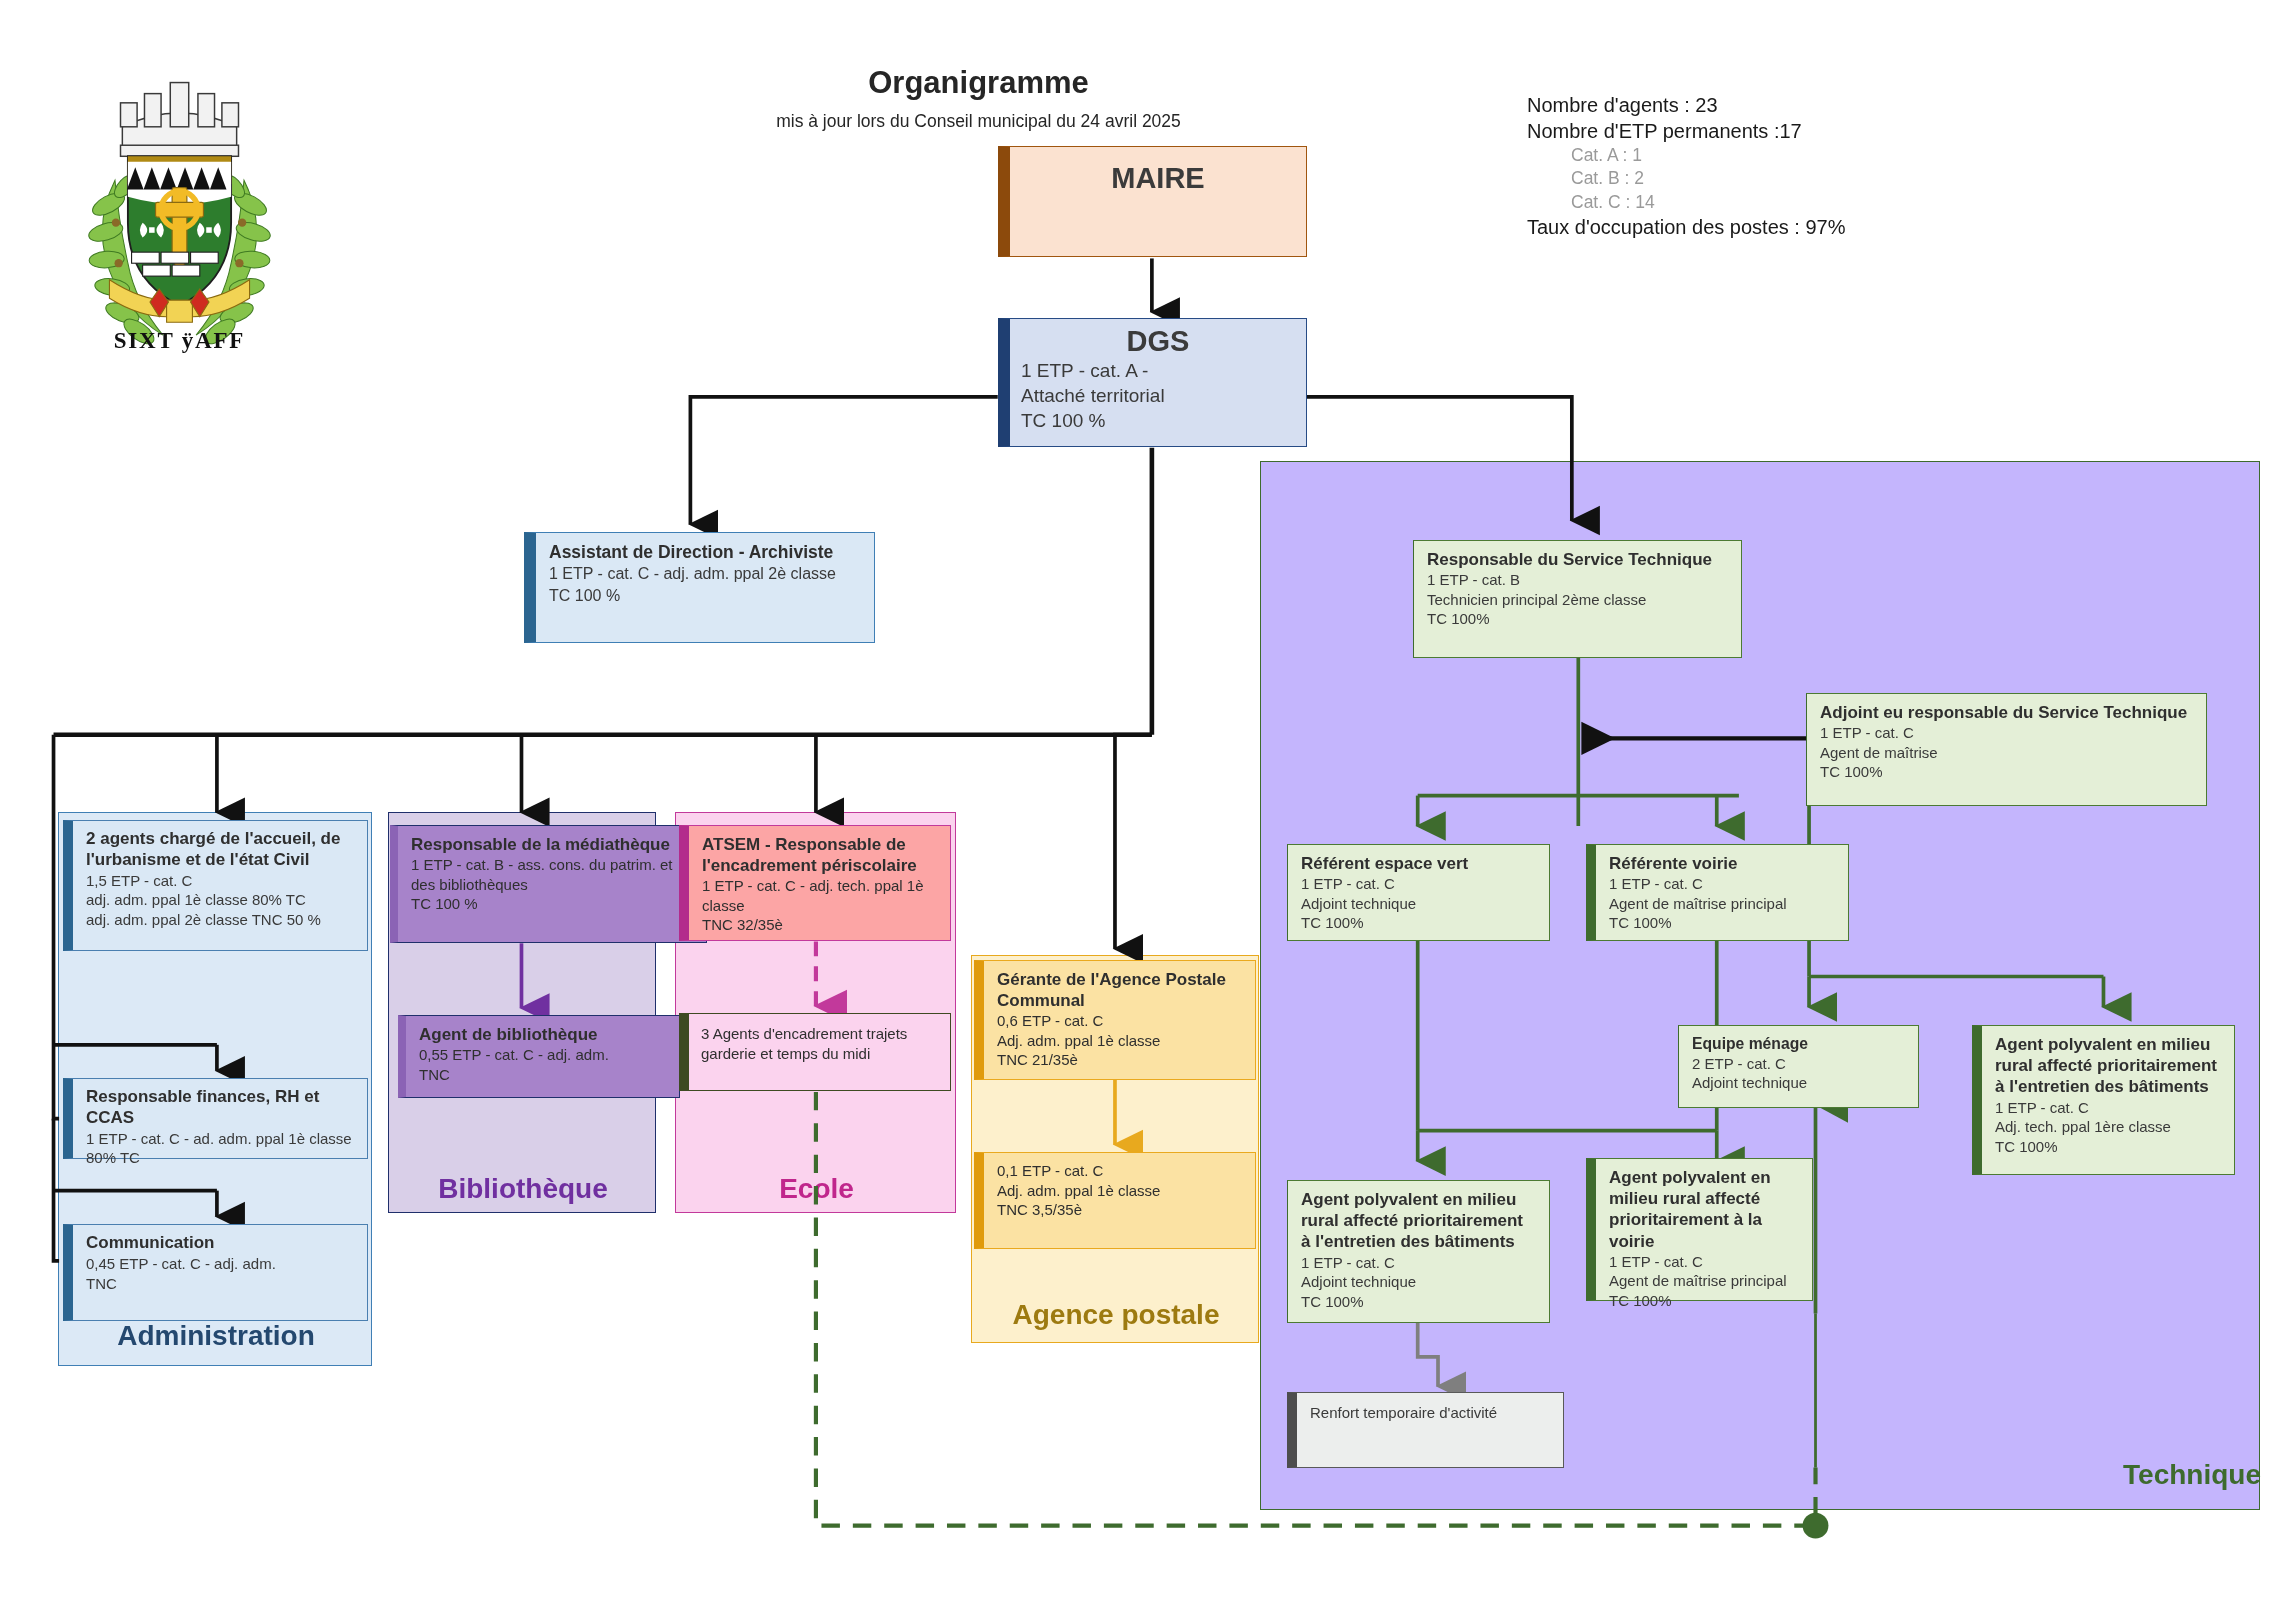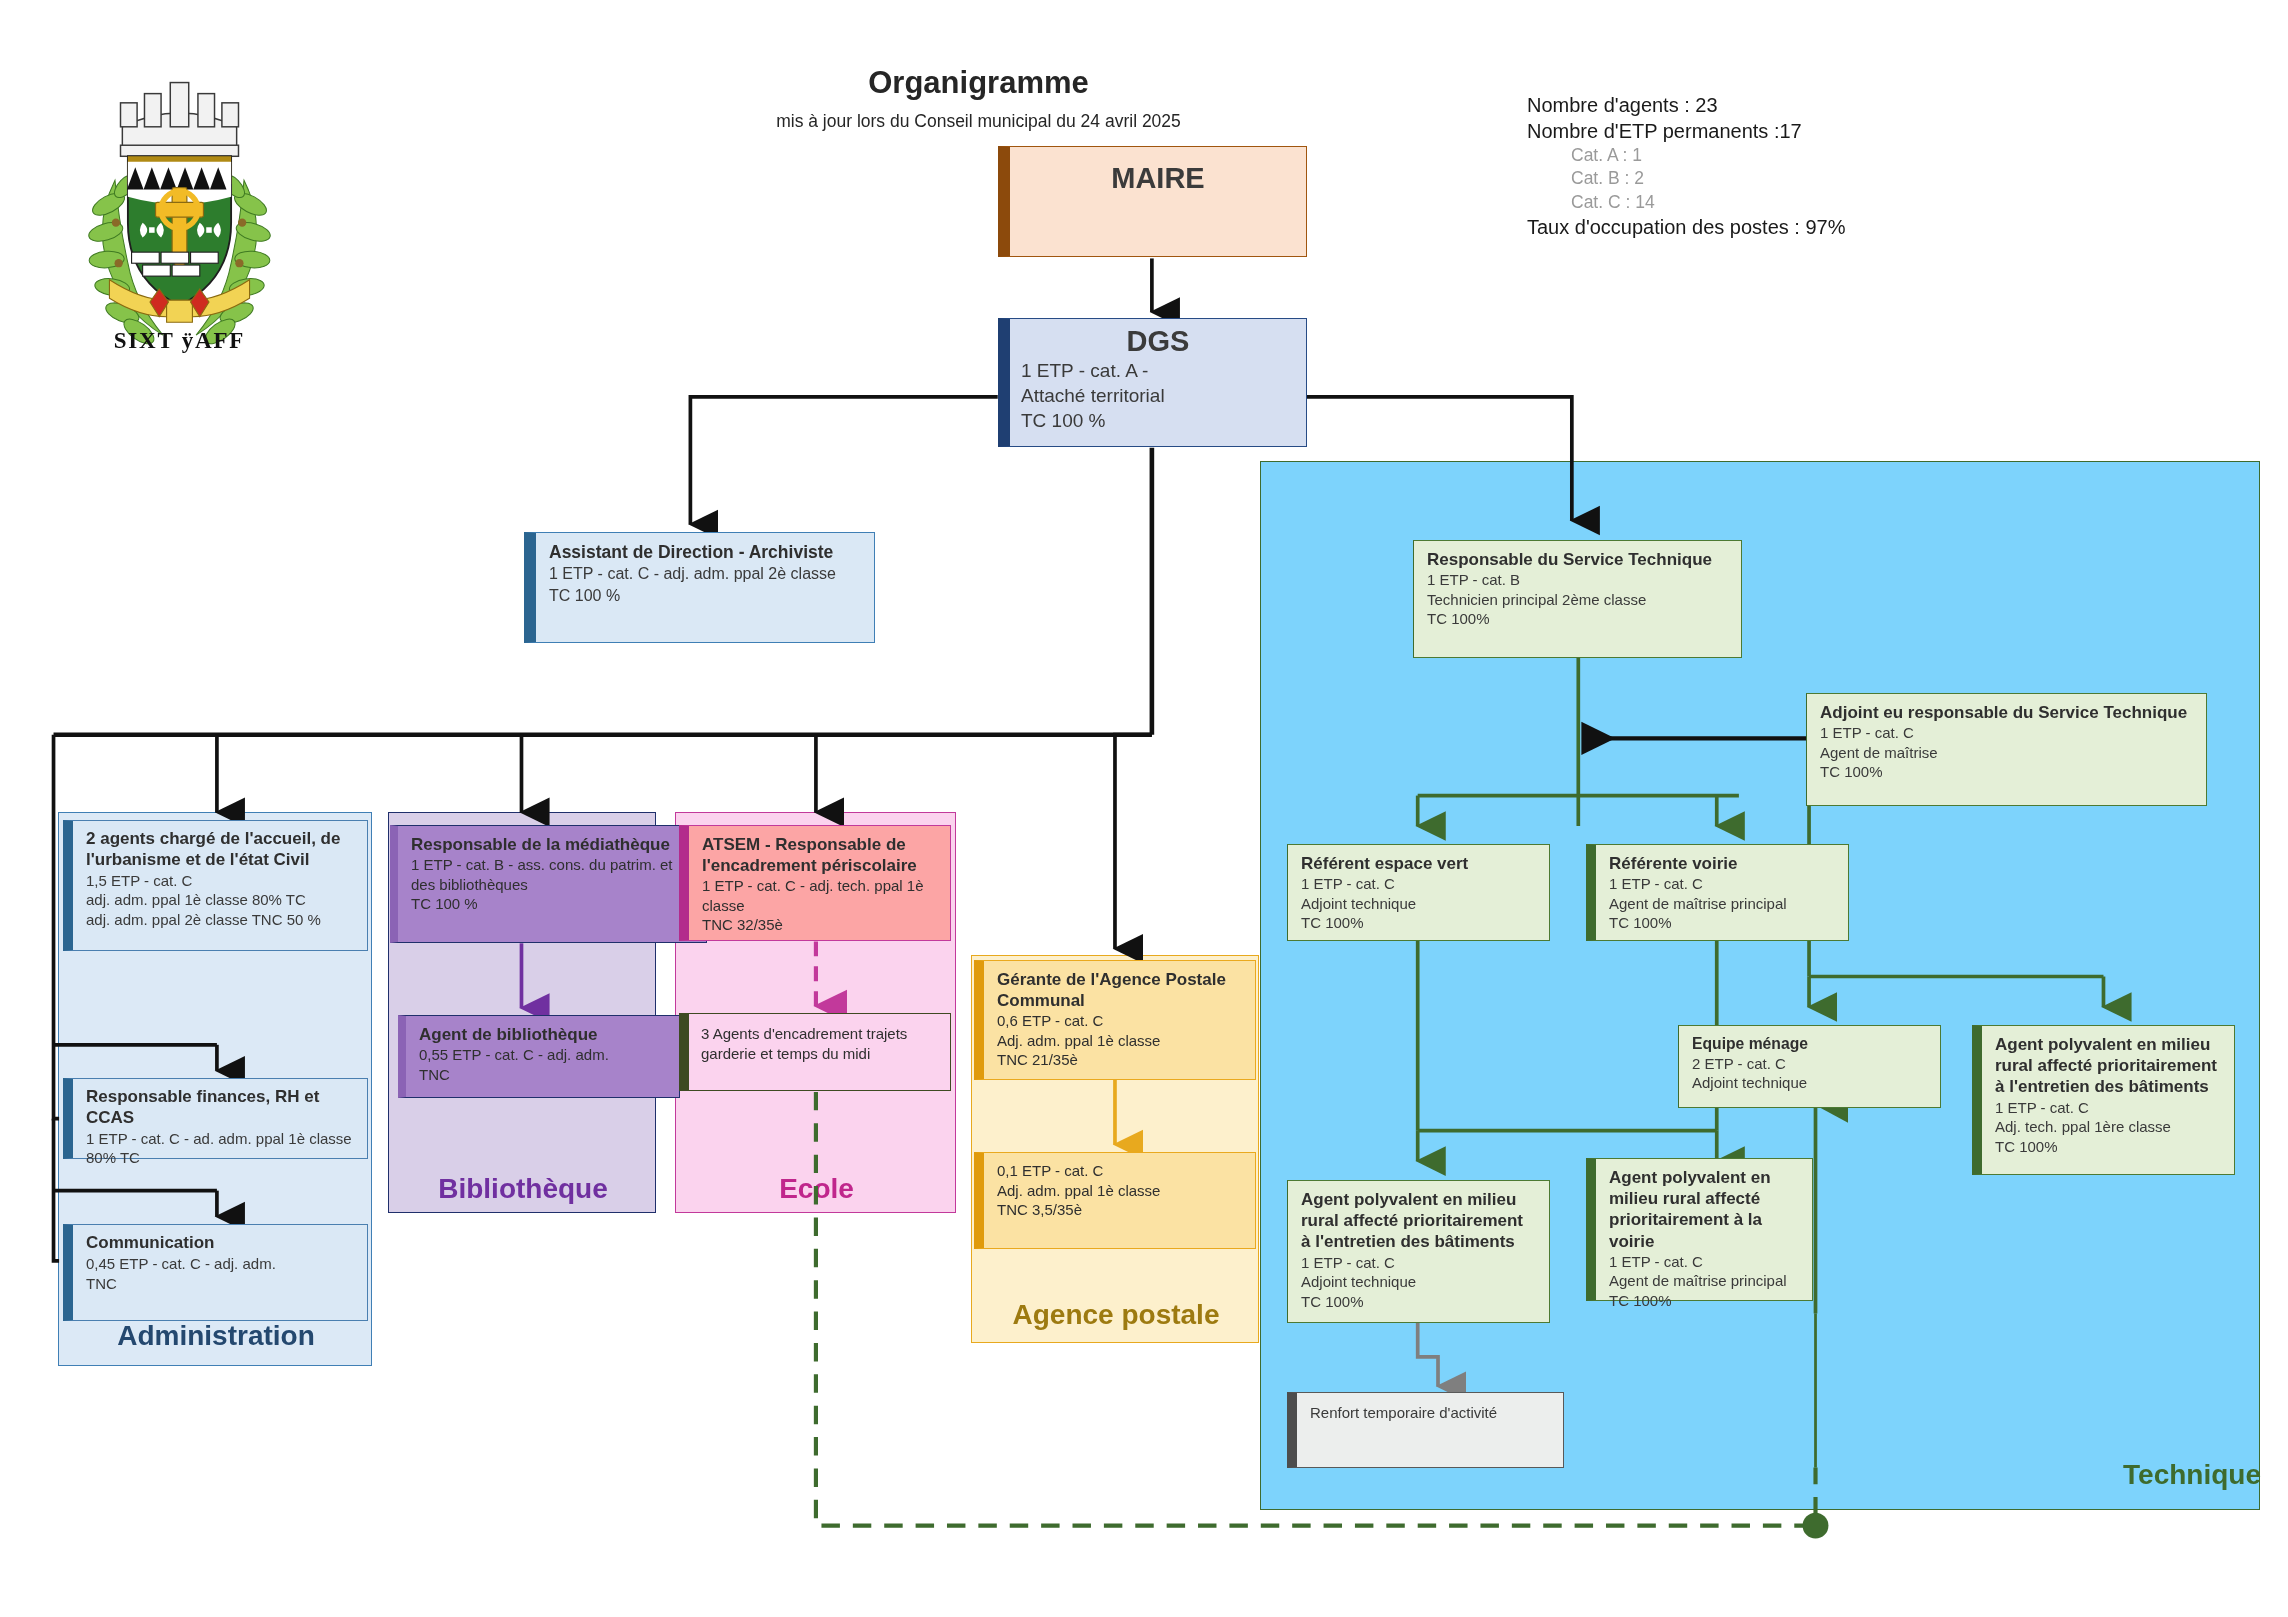--- a/index.html
+++ b/index.html
@@ -25,21 +25,21 @@
   #assistant{left:524px;top:532px;width:351px;height:111px;background:#dae8f5;
              border:1.8px solid #3f7fb5;border-left:12px solid #2b6590;padding:9.2px 13px;}
   #assistant .h{font-weight:bold;font-size:17.5px;color:#2f2f2f;display:block;}
   #assistant .l{font-size:16px;display:block;line-height:1.38;}
   
   .panel{border-width:1.8px;border-style:solid;}
   #panel-admin{left:58px;top:812px;width:314px;height:554px;background:#dce9f6;border-color:#3f7fb5;}
   #panel-biblio{left:388px;top:812px;width:268px;height:401px;background:#d9cfe8;border-color:#1f2f6b;}
   #panel-ecole{left:675px;top:812px;width:281px;height:401px;background:#fbd3ee;border-color:#c2399b;}
   #panel-poste{left:971px;top:955px;width:288px;height:388px;background:#fdf0cc;border-color:#e8a91e;}
-  #panel-tech{left:1260px;top:461px;width:1000px;height:1049px;background:#7dd3fc;border-color:#3e6b2e;}
+  #panel-tech{left:1260px;top:461px;width:1000px;height:1049px;background:#c4b5fd;border-color:#3e6b2e;}
   .panel-label{position:absolute;font-size:28px;font-weight:bold;}
   #lbl-admin{left:0;bottom:13px;width:314px;text-align:center;color:#24486f;}
   #lbl-biblio{left:0;bottom:7.4px;width:268px;text-align:center;color:#7030a0;}
   #lbl-ecole{left:0;bottom:7.4px;width:281px;text-align:center;color:#c0268c;}
   #lbl-poste{left:0;bottom:11px;width:288px;text-align:center;color:#9d7a10;}
   #lbl-tech{left:0;bottom:18.5px;width:1000px;text-align:right;padding-right:138px;color:#3e6b2e;}
   
   .nblue{background:#dae8f5;border:1.8px solid #4a7fb0;border-left:10px solid #2b6590;padding:8.3px 12px 4.6px 13px;}
   .nblue .h{font-weight:bold;font-size:17px;color:#2f2f2f;display:block;line-height:1.22;}
   .nblue .l{font-size:15px;color:#3a3a3a;display:block;line-height:1.30;}
@@ -68,21 +68,21 @@
   #n-poste2{left:974px;top:1152px;width:282px;height:97px;}
   
   .ngrn{background:#e4efd7;border:1.8px solid #4c7a33;border-left:10px solid #3e6b2e;padding:8.3px 12px 4.6px 13px;margin-top:12px;}
   .ngrn .h{font-weight:bold;font-size:17px;color:#2f2f2f;display:block;line-height:1.24;}
   .ngrn .l{font-size:15px;color:#3a3a3a;display:block;line-height:1.30;}
   .ngrn.thin{border-left-width:1.8px;padding-left:13px;}
   #n-rst{left:1413px;top:528px;width:329px;height:118px;}
   #n-adjrst{left:1806px;top:681px;width:401px;height:113px;}
   #n-espacevert{left:1287px;top:832px;width:263px;height:97px;}
   #n-voirie{left:1586px;top:832px;width:263px;height:97px;}
-  #n-menage{left:1678px;top:1013px;width:263px;height:83px;}
+  #n-menage{left:1678px;top:1013px;width:241px;height:83px;}
   #n-menage .h{font-size:15.7px;}
   #n-batiments-r{left:1972px;top:1013px;width:263px;height:150px;}
   #n-apm-bat{left:1287px;top:1168px;width:263px;height:143px;}
   #n-apm-voi{line-height:1.24;left:1586px;top:1146px;width:227px;height:143px;}
   #n-renfort{left:1287px;top:1392px;width:277px;height:76px;background:#eceeed;
              border:1.8px solid #595959;border-left:10px solid #4d4d4d;padding:11px 13px;}
   #n-renfort .l{font-size:15px;color:#3a3a3a;display:block;}
   
   #wires{position:absolute;left:0;top:0;width:2289px;height:1618px;pointer-events:none;}
   

